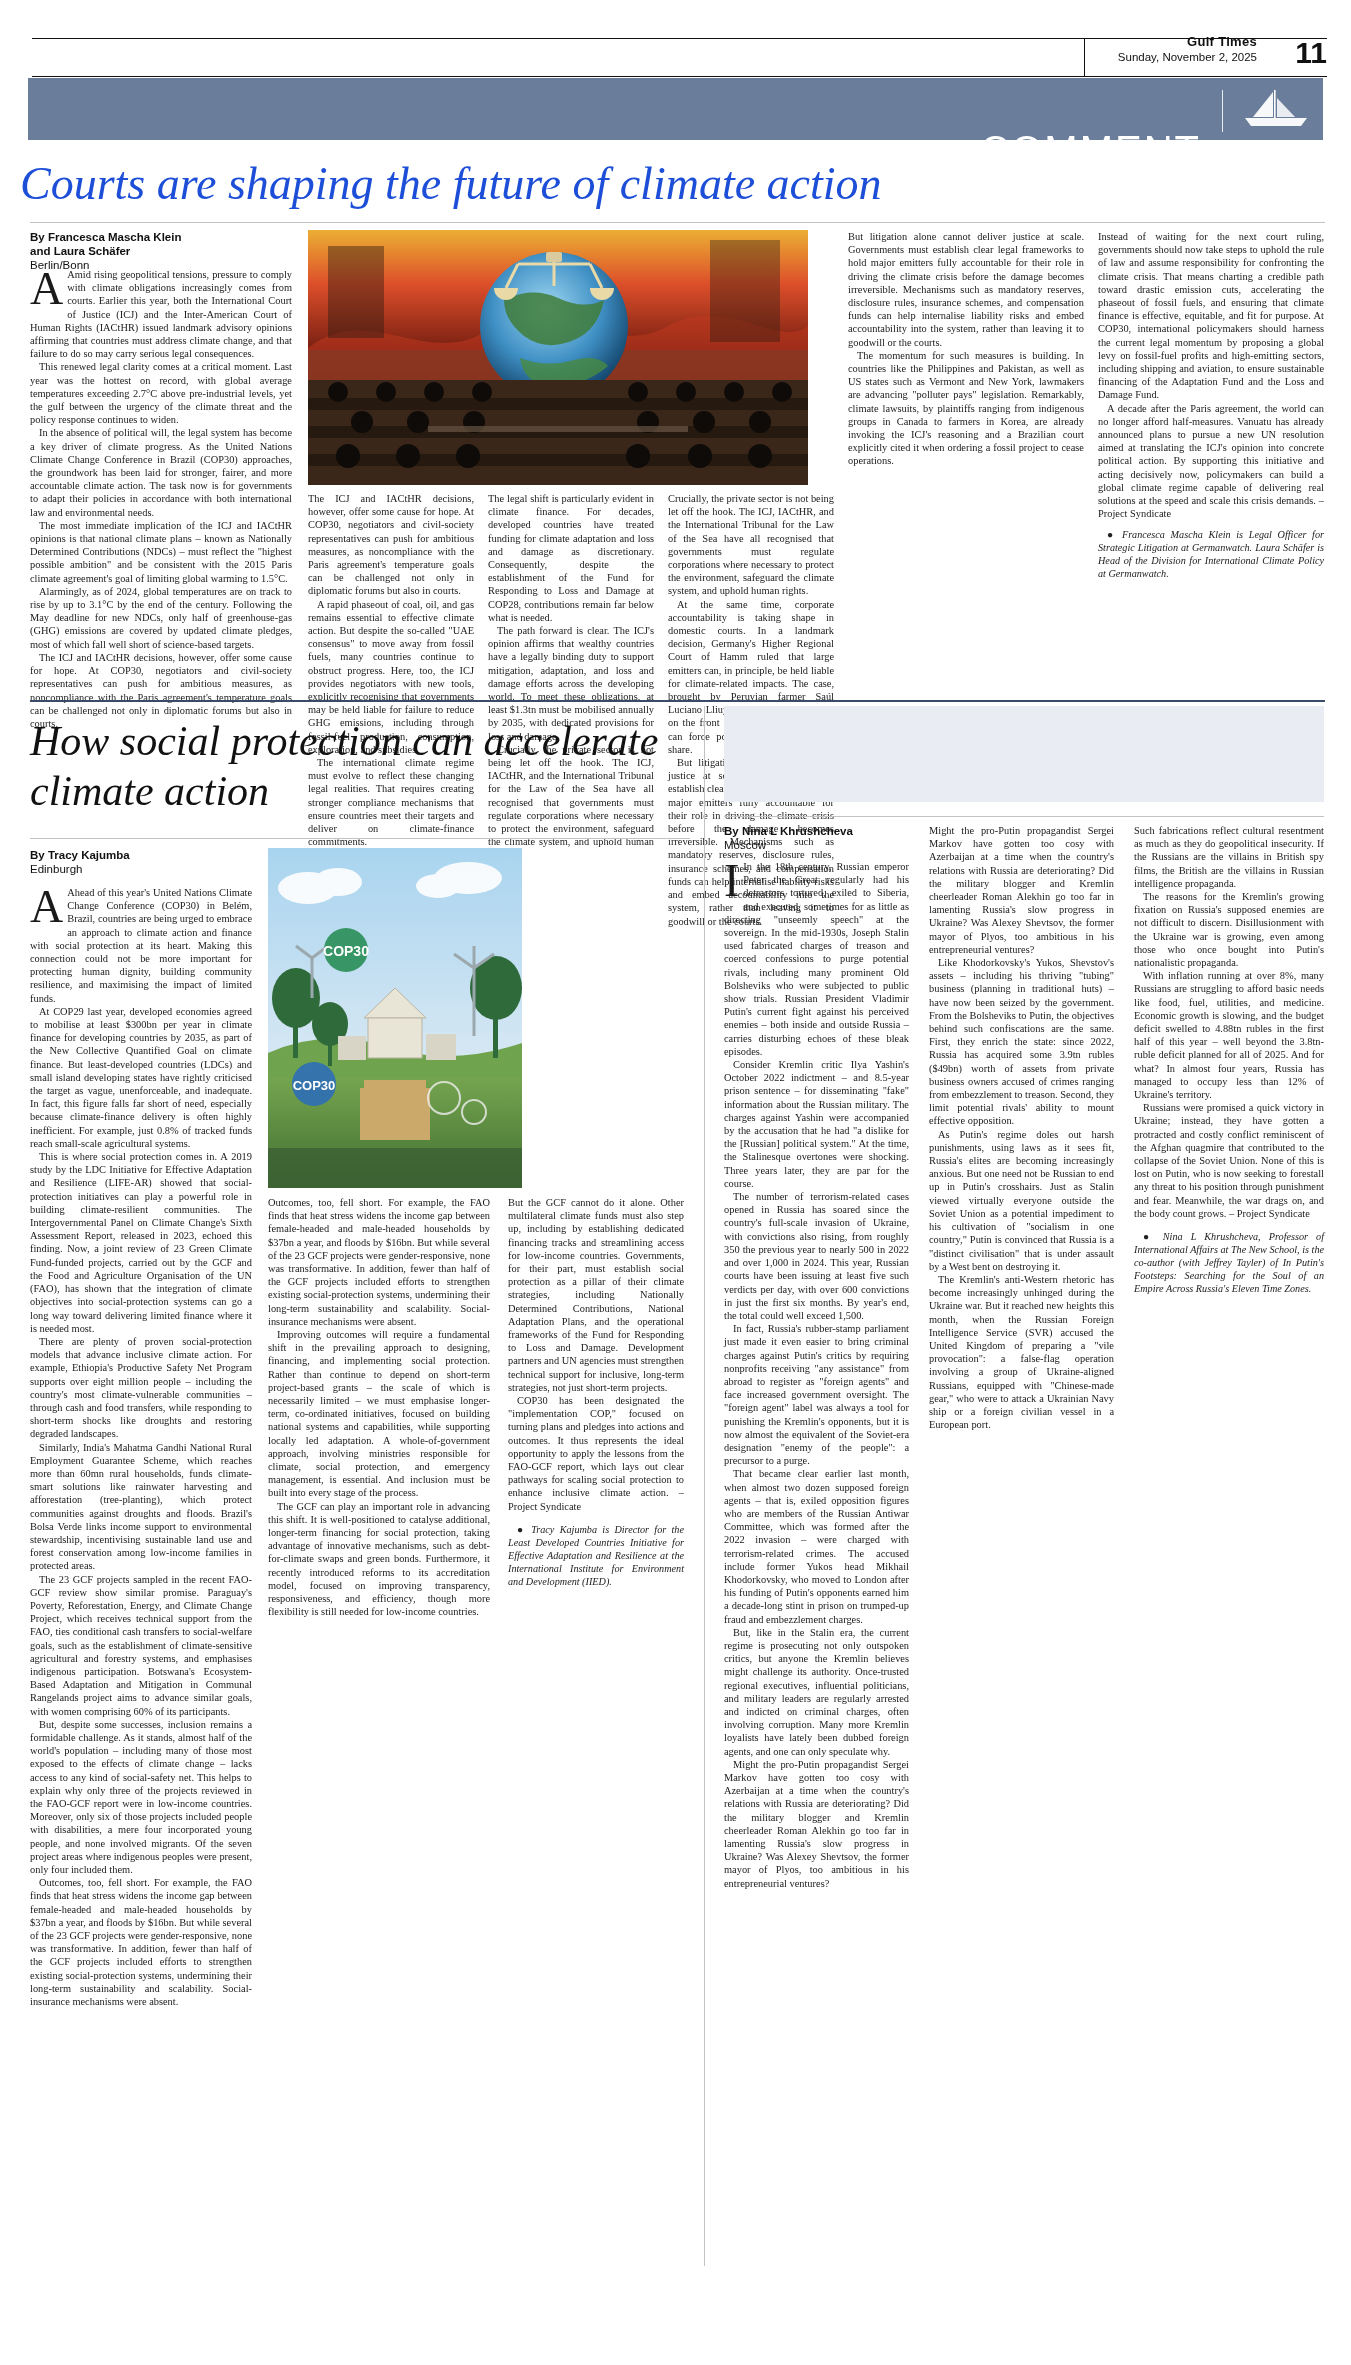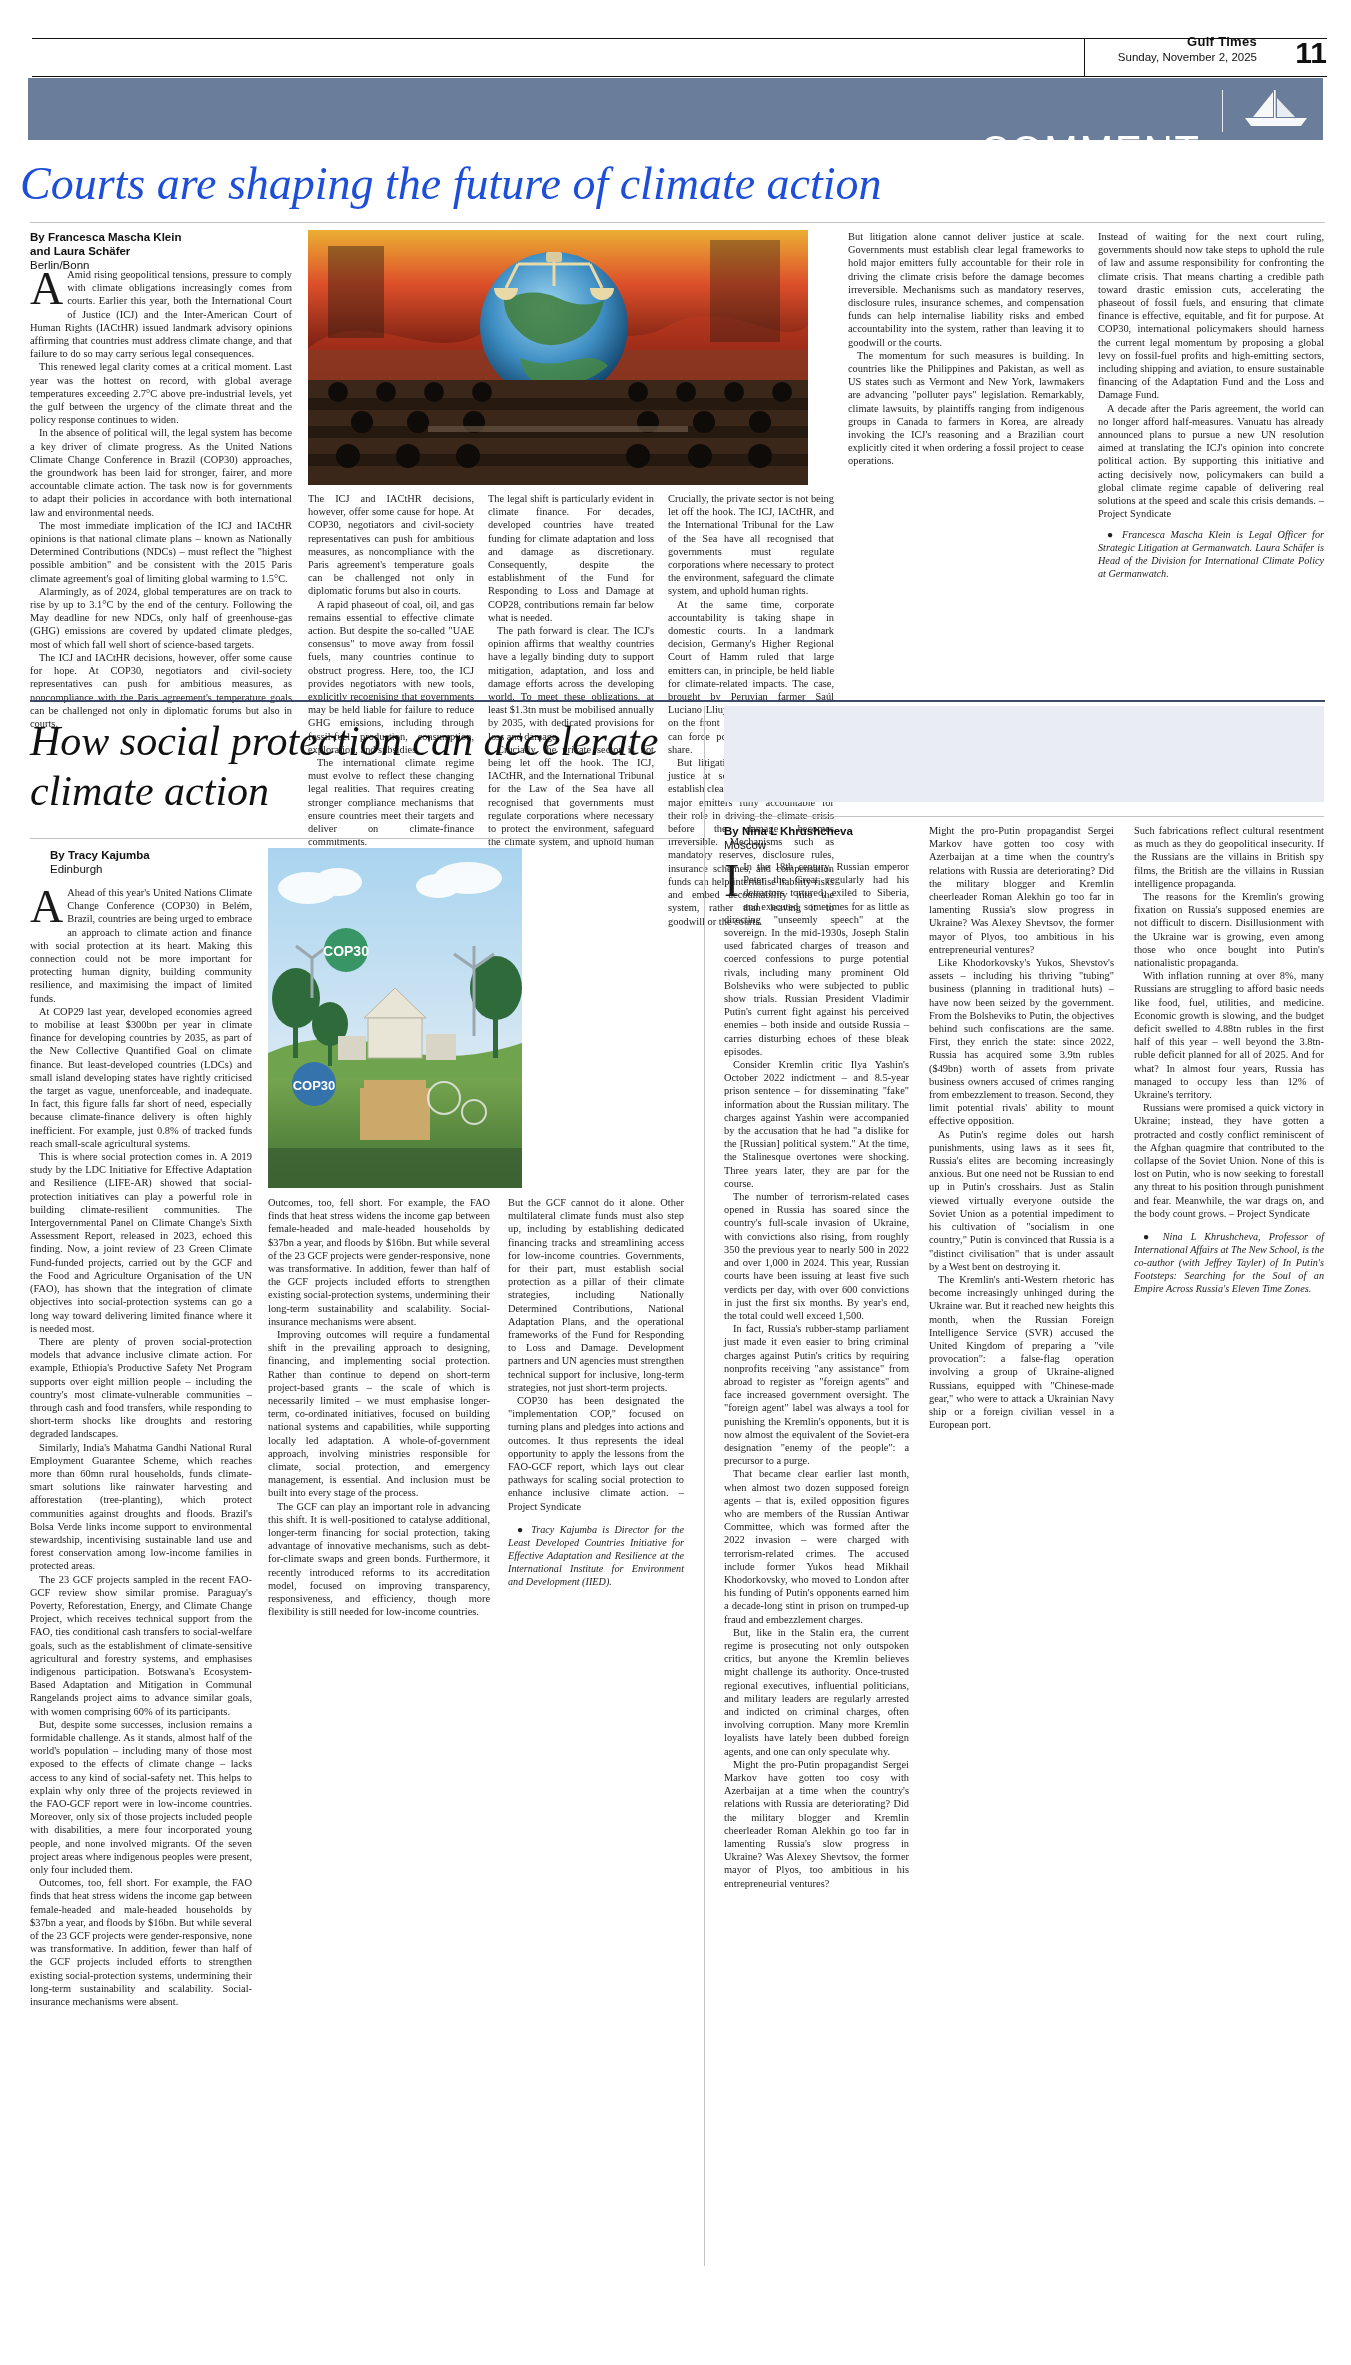--- a/index.html
+++ b/index.html
@@ -186,21 +186,21 @@
     <p class="first">Instead of waiting for the next court ruling, governments should now take steps to uphold the rule of law and assume responsibility for confronting the climate crisis. That means charting a credible path toward drastic emission cuts, accelerating the phaseout of fossil fuels, and ensuring that climate finance is effective, equitable, and fit for purpose. At COP30, international policymakers should harness the current legal momentum by proposing a global levy on fossil-fuel profits and high-emitting sectors, including shipping and aviation, to ensure sustainable financing of the Adaptation Fund and the Loss and Damage Fund.</p>
     <p>A decade after the Paris agreement, the world can no longer afford half-measures. Vanuatu has already announced plans to pursue a new UN resolution aimed at translating the ICJ's opinion into concrete political action. By supporting this initiative and acting decisively now, policymakers can build a global climate regime capable of delivering real solutions at the speed and scale this crisis demands. – Project Syndicate</p>
     <p style="margin-top:8px;" class="credit">● Francesca Mascha Klein is Legal Officer for Strategic Litigation at Germanwatch. Laura Schäfer is Head of the Division for International Climate Policy at Germanwatch.</p>
   </div>
 
   <div class="hrule-dark" style="left:30px;top:700px;width:1295px;"></div>
 
   <div class="h2" style="left:30px;top:716px;width:660px;">How social protection can accelerate climate action</div>
   <div class="hrule" style="left:30px;top:838px;width:660px;"></div>
 
-  <div style="position:absolute;left:30px;top:848px;width:200px;margin-left:20px;">
+  <div style="position:absolute;left:30px;top:848px;width:200px;">
     <div class="byline">By Tracy Kajumba</div>
     <div class="byline loc" style="font-weight:normal;">Edinburgh</div>
   </div>
 
   <div class="photo" style="left:268px;top:848px;width:254px;height:340px;">
     <svg width="254" height="340" viewBox="0 0 254 340">
       <defs>
         <linearGradient id="sky2" x1="0" y1="0" x2="0" y2="1">
           <stop offset="0%" stop-color="#a9d4ef"></stop>
             <stop offset="70%" stop-color="#dceaf4"></stop>

